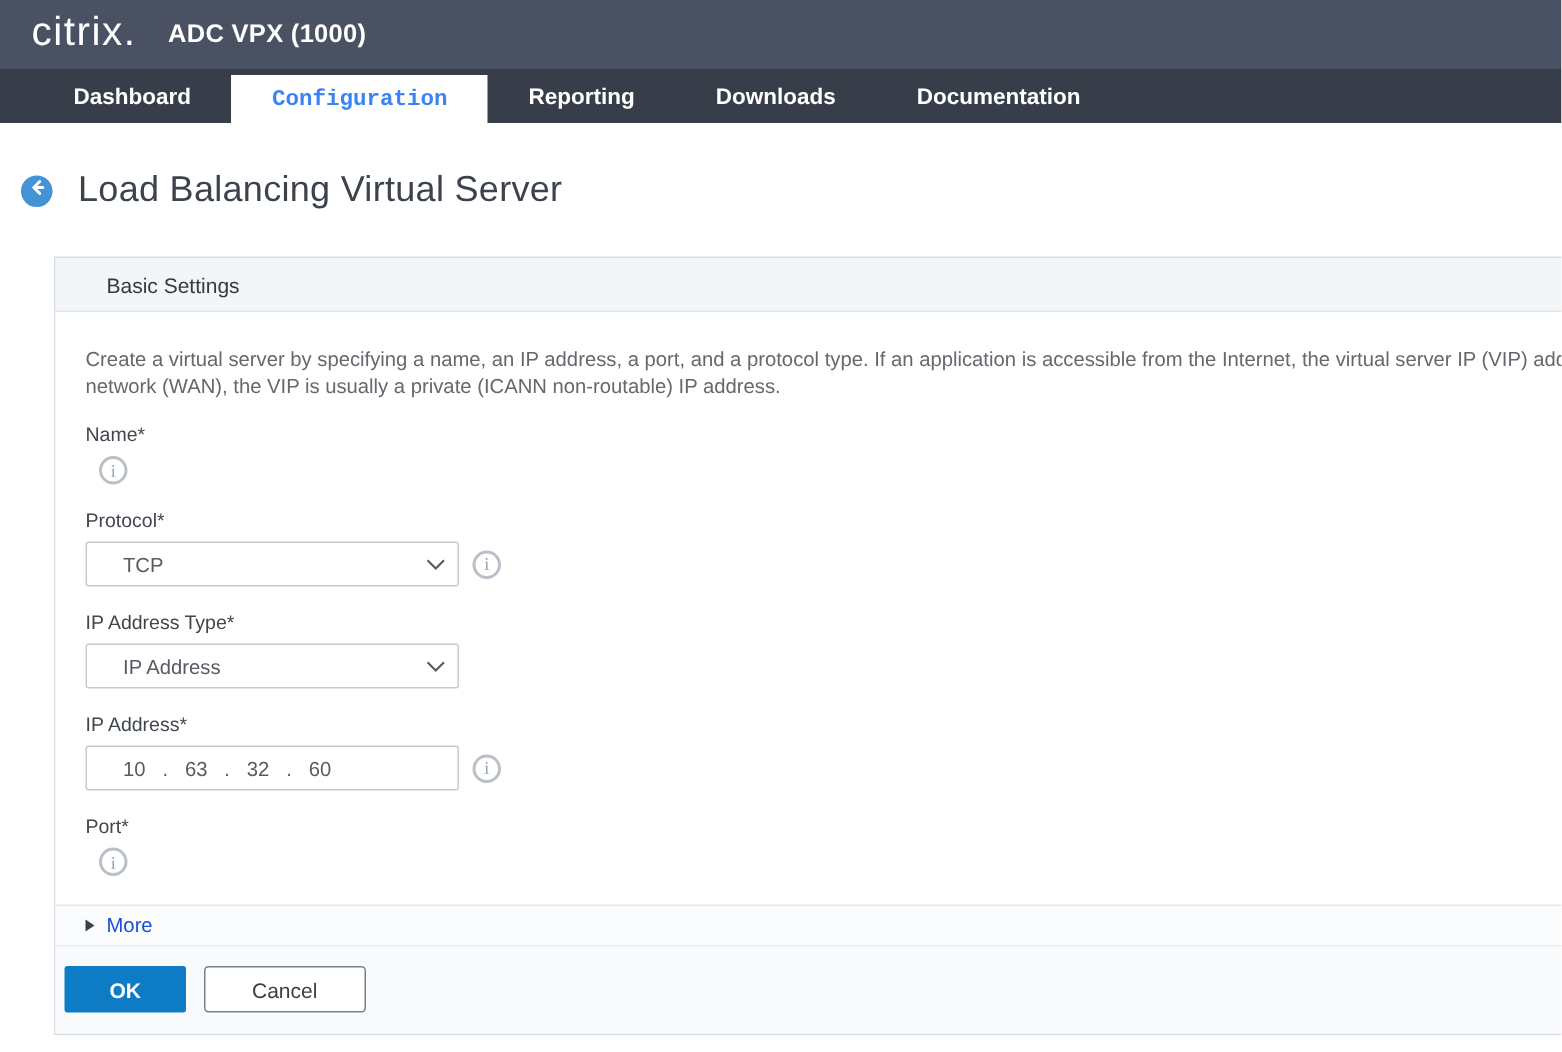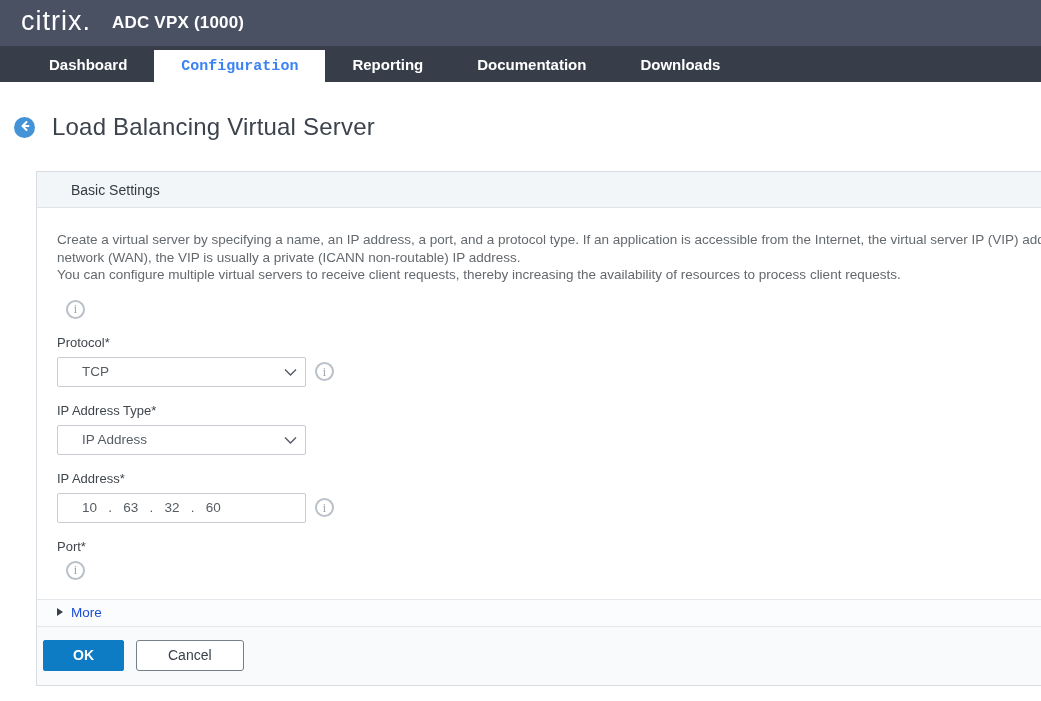--- a/index.html
+++ b/index.html
@@ -65,22 +65,22 @@
 
 <header class="topbar">
   <div class="logo">citrix.</div>
   <div class="app-title">ADC VPX (1000)</div>
 </header>
 
 <nav class="mainnav">
   <div class="tab">Dashboard</div>
   <div class="tab active">Configuration</div>
   <div class="tab">Reporting</div>
+  <div class="tab">Downloads</div>
   <div class="tab">Documentation</div>
-  <div class="tab">Downloads</div>
 </nav>
 
 <div class="pagehead">
   <div class="back">
     <span class="back-glyph">
       <svg width="12" height="12" viewBox="0 0 12 12">
           <path d="M7.5 2 L3.5 6 L7.5 10" fill="none" stroke="#fff" stroke-width="2" stroke-linecap="round" stroke-linejoin="round"></path>
           <line x1="3.8" y1="6" x2="9.5" y2="6" stroke="#fff" stroke-width="2" stroke-linecap="round"></line>
         </svg>
     </span>
@@ -88,24 +88,24 @@
   <h1>Load Balancing Virtual Server</h1>
 </div>
 
 <section class="panel">
   <div class="panel-hd">Basic Settings</div>
 
   <div class="panel-bd">
     <div class="desc">
       <div class="desc-line">Create a virtual server by specifying a name, an IP address, a port, and a protocol type. If an application is accessible from the Internet, the virtual server IP (VIP) address is a publi</div>
       <div class="desc-line">network (WAN), the VIP is usually a private (ICANN non-routable) IP address.</div>
-      <div class="desc-line">You can configure multiple virtual servers to receive client requests, thereby increasing the availability of resources to process client requests.</div>
     </div>
 
     <div class="field">
+      <label>Name*</label>
       <div class="row">
         <span class="info">
             <i>i</i>
           </span>
       </div>
     </div>
 
     <div class="field">
       <label>Protocol*</label>
       <div class="row">

